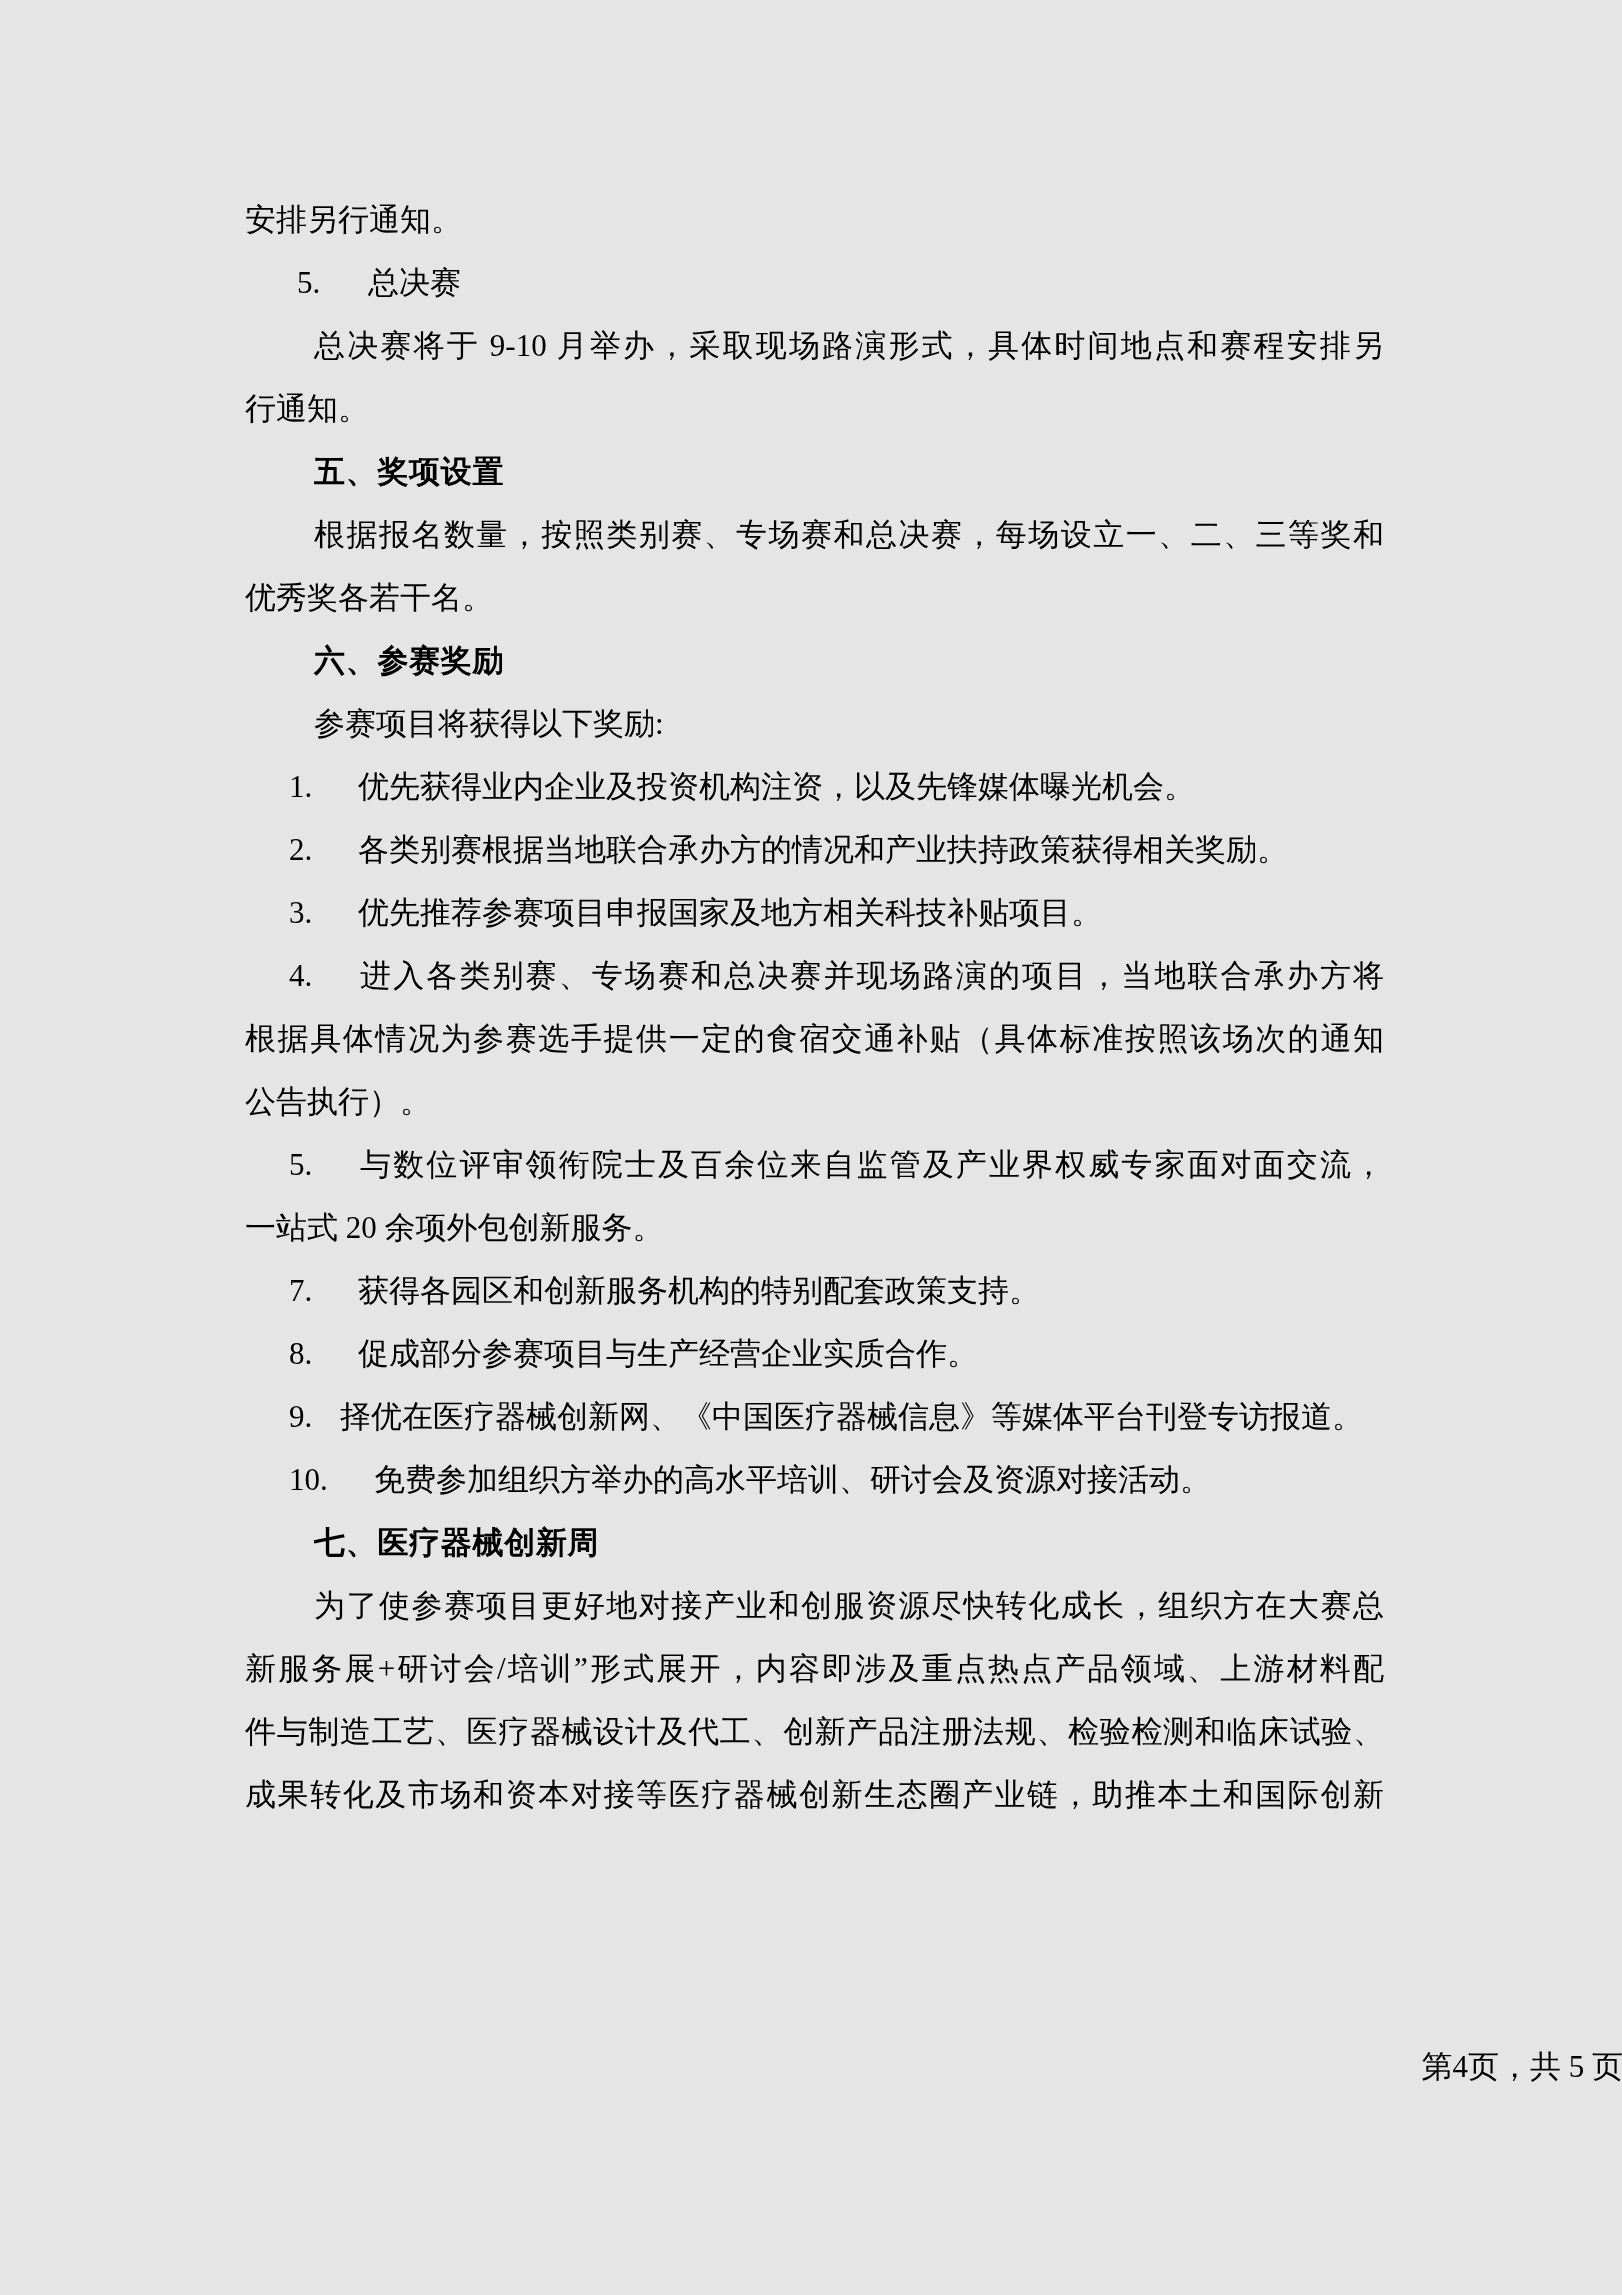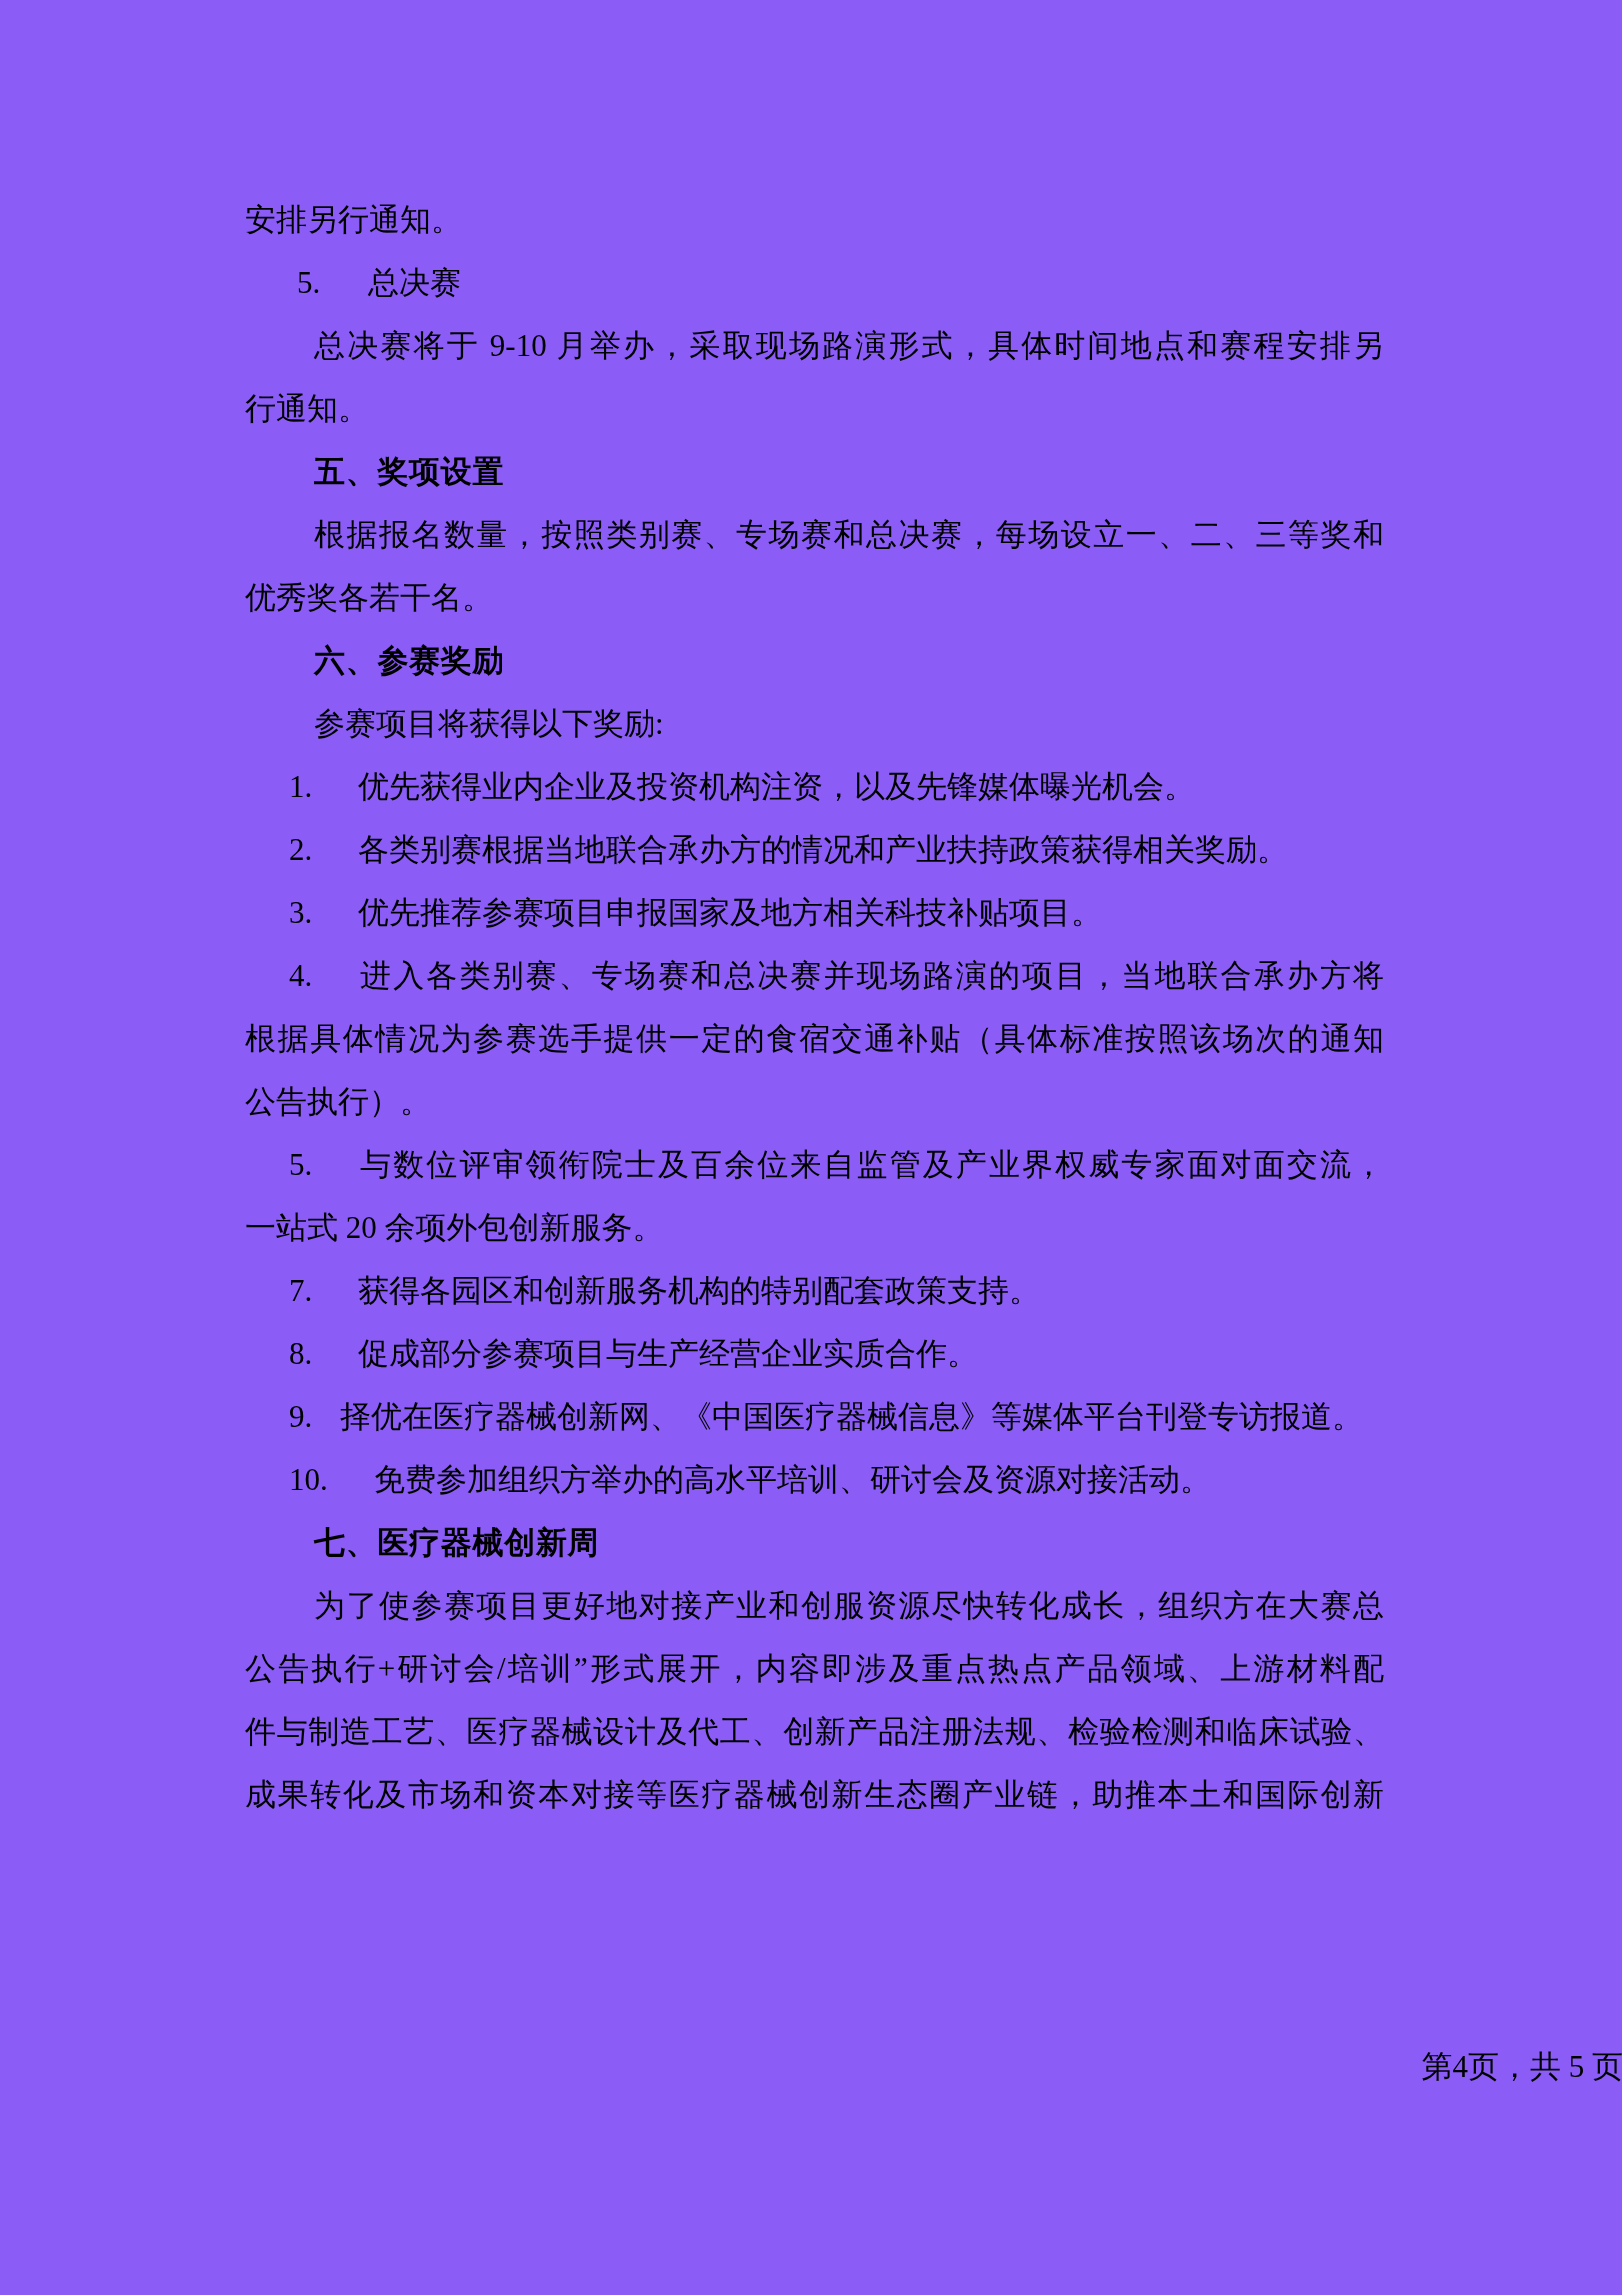--- a/index.html
+++ b/index.html
@@ -4,21 +4,21 @@
 <style>
   html, body {
     margin: 0;
     padding: 0;
     background: #ffffff;
   }
   .page {
     position: relative;
     width: 1623px;
     height: 2295px;
-    background: #8b5cf6;
+    background: #e5e5e5;
     color: #000000;
     font-family: "Liberation Serif", "DejaVu Serif", serif;
     overflow: hidden;
   }
   .doc-body {
     position: absolute;
     left: 245px;
     top: 188px;
     width: 1139px;
     font-size: 31px;
@@ -88,21 +88,21 @@
       <div class="line body fill">根据具体情况为参赛选手提供一定的食宿交通补贴（具体标准按照该场次的通知</div>
       <div class="line body">公告执行）。</div>
       <div class="line item fill"><span class="num">5.</span><span>与数位评审领衔院士及百余位来自监管及产业界权威专家面对面交流，</span></div>
       <div class="line body">一站式 20 余项外包创新服务。</div>
       <div class="line item"><span class="num">7.</span><span>获得各园区和创新服务机构的特别配套政策支持。</span></div>
       <div class="line item"><span class="num">8.</span><span>促成部分参赛项目与生产经营企业实质合作。</span></div>
       <div class="line item"><span class="num" style="width: 51px;">9.</span><span>择优在医疗器械创新网、《中国医疗器械信息》等媒体平台刊登专访报道。</span></div>
       <div class="line item"><span class="num" style="width: 85px;">10.</span><span>免费参加组织方举办的高水平培训、研讨会及资源对接活动。</span></div>
       <div class="line heading">七、医疗器械创新周</div>
       <div class="line body indent fill">为了使参赛项目更好地对接产业和创服资源尽快转化成长，组织方在大赛总</div>
-      <div class="line body fill">公告执行+研讨会/培训”形式展开，内容即涉及重点热点产品领域、上游材料配</div>
+      <div class="line body fill">新服务展+研讨会/培训”形式展开，内容即涉及重点热点产品领域、上游材料配</div>
       <div class="line body fill">件与制造工艺、医疗器械设计及代工、创新产品注册法规、检验检测和临床试验、</div>
       <div class="line body fill">成果转化及市场和资本对接等医疗器械创新生态圈产业链，助推本土和国际创新</div>
     </div>
   <div class="footer">
     <span>第4页，共 5 页</span>
   </div>
 </div>
 
 
 </body></html>

